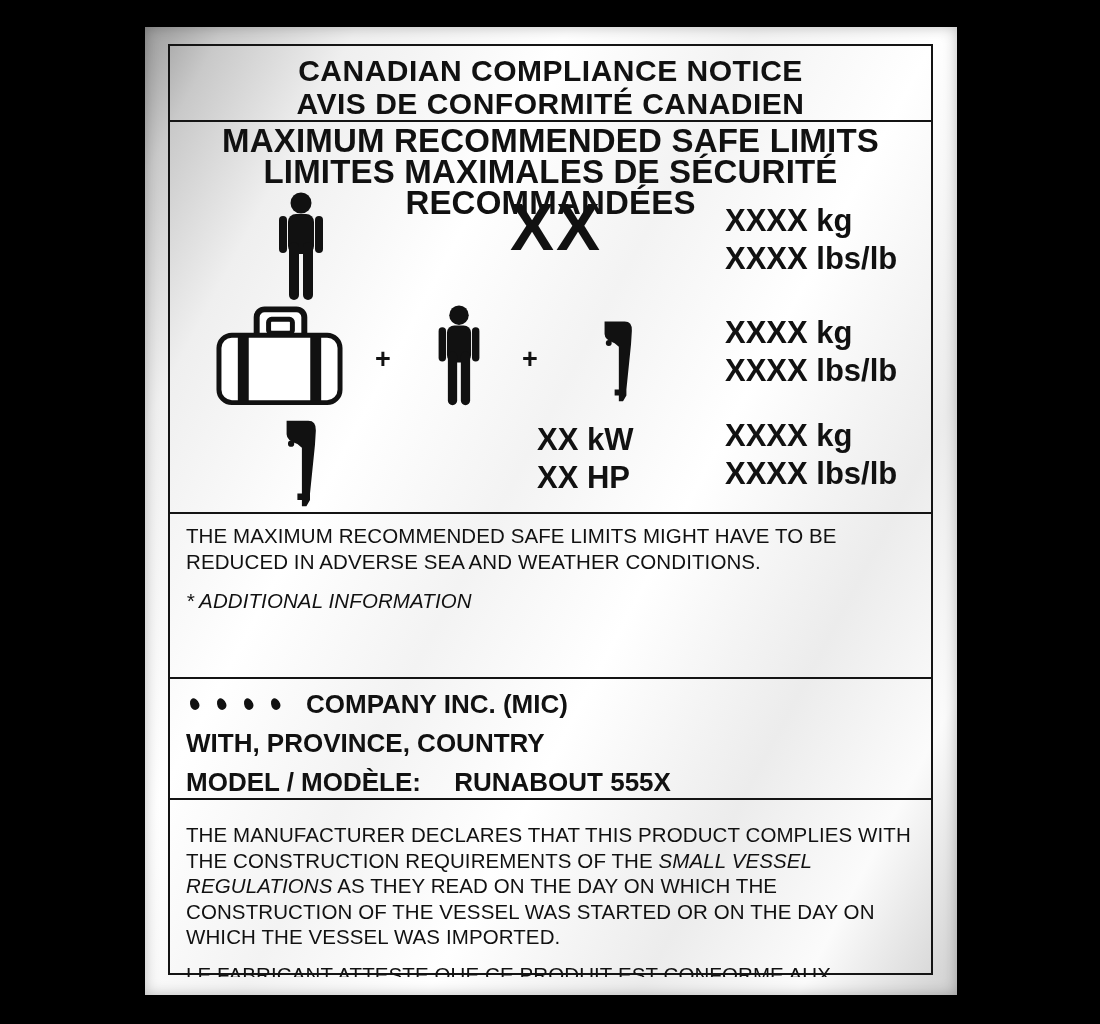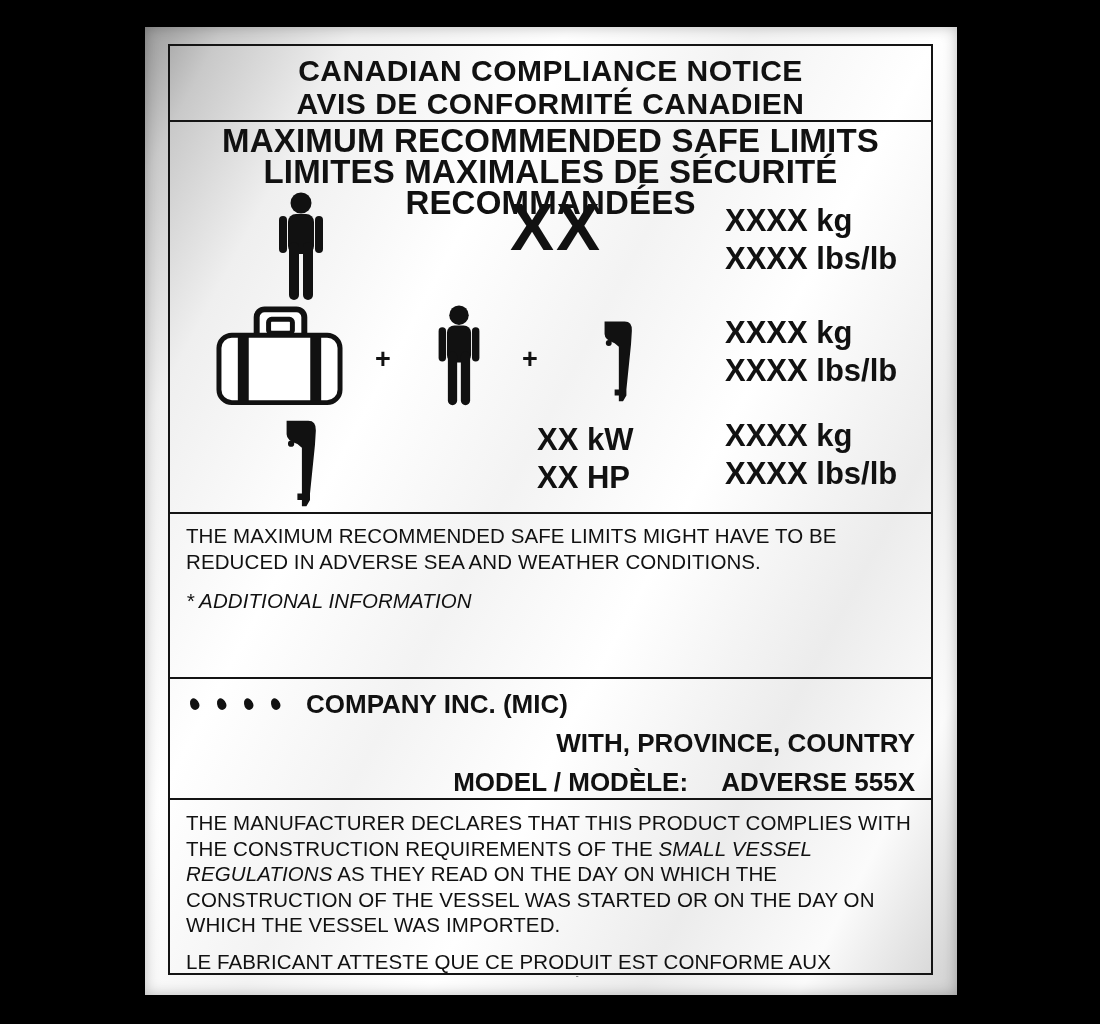--- a/index.html
+++ b/index.html
@@ -31,30 +31,30 @@
   .p1{left:205px;top:224px;} .p2{left:352px;top:224px;}
   .icon{display:block;}
 
   
   .sec-conditions{height:165px;padding:9px 16px 0 16px;}
   .sec-conditions p{margin:0 0 9px 0;font-size:20.5px;line-height:26px;letter-spacing:.1px;}
   .additional{font-size:23px;font-style:italic;font-weight:500;letter-spacing:.5px;margin-top:13px !important;}
 
   
   .sec-company{height:121px;padding:10px 16px 0 16px;}
-  .crow{font-size:26px;font-weight:bold;line-height:30px;margin-bottom:9px;white-space:nowrap;text-align:right;}
+  .crow{font-size:26px;font-weight:bold;line-height:30px;margin-bottom:9px;white-space:nowrap;}
   .company-line{display:flex;align-items:center;}
   .dots{display:inline-flex;gap:18px;margin-right:26px;margin-left:4px;align-items:center;}
   .dot{width:9px;height:12px;background:#111;border-radius:50% 50% 50% 50%/60% 60% 40% 40%;
        transform:rotate(-22deg);}
   .model-line .mval{margin-left:26px;}
 
   
   .sec-declaration{height:177px;padding:10px 16px 0 16px;}
-  .sec-declaration p{margin:0 0 11px 0;font-size:20.5px;line-height:25.5px;letter-spacing:.1px;}
+  .sec-declaration p{margin:12px 0 11px 0;font-size:20.5px;line-height:25.5px;letter-spacing:.1px;}
   .sec-declaration i{font-style:italic;}
 </style>
 </head>
 <body>
 
 <div class="stage">
   <div class="plate">
     <div class="inner">
 
       <div class="sec sec-header">
@@ -135,21 +135,21 @@
             <span class="dot"></span>
             <span class="dot"></span>
             <span class="dot"></span>
             <span class="dot"></span>
           </span>
           <span>COMPANY INC. (MIC)</span>
         </div>
         <div class="crow">WITH, PROVINCE, COUNTRY</div>
         <div class="crow model-line">
           <span>MODEL / MODÈLE:</span>
-          <span class="mval">ADVERSE 555X</span>
+          <span class="mval">RUNABOUT 555X</span>
         </div>
       </div>
 
       <div class="sec sec-declaration">
         <p><span>THE MANUFACTURER DECLARES THAT THIS PRODUCT COMPLIES WITH THE CONSTRUCTION REQUIREMENTS OF THE </span><i>SMALL VESSEL REGULATIONS</i><span> AS THEY READ ON THE DAY ON WHICH THE CONSTRUCTION OF THE VESSEL WAS STARTED OR ON THE DAY ON WHICH THE VESSEL WAS IMPORTED.</span></p>
         <p><span>LE FABRICANT ATTESTE QUE CE PRODUIT EST CONFORME AUX EXIGENCES DE CONSTRUCTION DU </span><i>RÈGLEMENT SUR LES PETITS BÂTIMENTS</i></p>
       </div>
 
     </div>
   </div>

